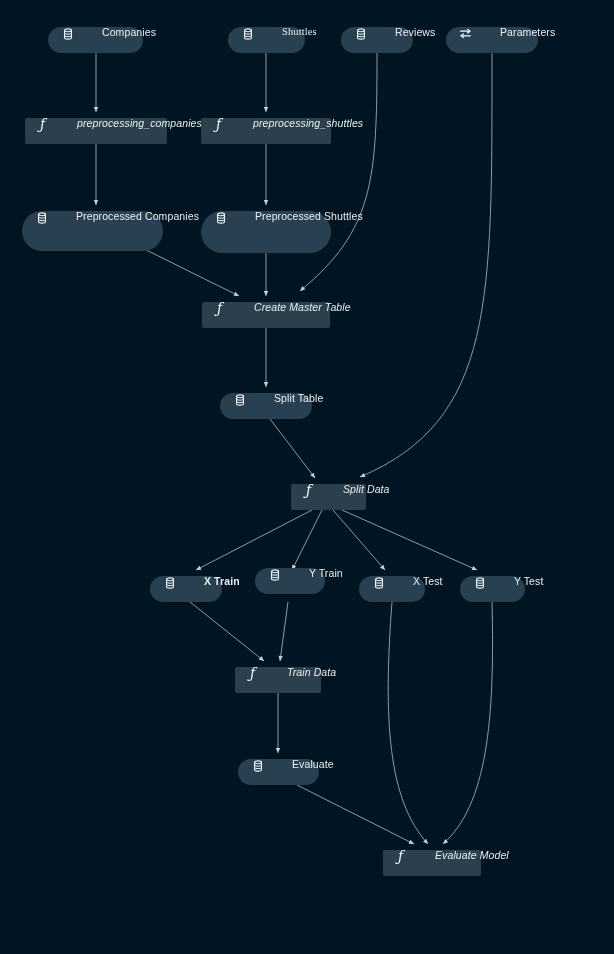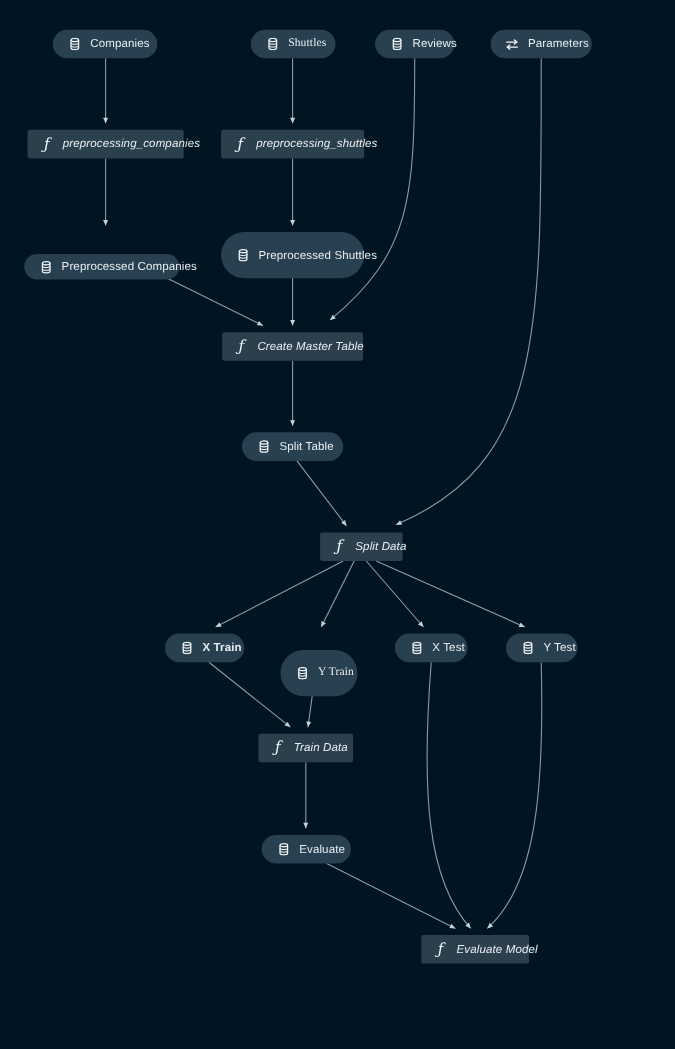--- a/index.html
+++ b/index.html
@@ -27,24 +27,24 @@
     fill: none;
     stroke: #8e9ba3;
     stroke-width: 1;
   }
   .arrow-head {
     fill: #c9d2d8;
   }
   .node {
     position: absolute;
     display: flex;
-    align-items: center;
     box-sizing: border-box;
     white-space: nowrap;
     cursor: pointer;
+    gap: 20px;
   }
   .node.data {
     background: #28404f;
     border-radius: 999px;
     padding: 0 16px 0 13px;
     height: 26px;
   }
   .node.task {
     background: #2b3f4d;
     border-radius: 2px;
@@ -216,21 +216,21 @@
           <span class="fn-glyph">ƒ</span>
         </span>
         <span class="node-label">preprocessing_companies</span>
       </div>
       <div class="node task" style="left: 201px; top: 118px; width: 130px; height: 26px;">
         <span class="node-icon">
           <span class="fn-glyph">ƒ</span>
         </span>
         <span class="node-label">preprocessing_shuttles</span>
       </div>
-      <div class="node data" style="left: 22px; top: 211px; width: 141px; height: 23px; margin-top: 20px;">
+      <div class="node data" style="left: 22px; top: 211px; width: 141px; height: 40px;">
         <span class="node-icon">
           <svg viewBox="0 0 16 16" width="12" height="12" aria-hidden="true">
             <ellipse cx="8" cy="3.1" rx="4.6" ry="1.9" fill="none" stroke="#f2f6f8" stroke-width="1.5"></ellipse>
             <path d="M3.4 3.1 V12.9 A4.6 1.9 0 0 0 12.6 12.9 V3.1" fill="none" stroke="#f2f6f8" stroke-width="1.5"></path>
             <path d="M3.4 6.4 A4.6 1.9 0 0 0 12.6 6.4" fill="none" stroke="#f2f6f8" stroke-width="1.3"></path>
             <path d="M3.4 9.7 A4.6 1.9 0 0 0 12.6 9.7" fill="none" stroke="#f2f6f8" stroke-width="1.3"></path>
           </svg>
         </span>
         <span class="node-label">Preprocessed Companies</span>
       </div>
@@ -272,21 +272,21 @@
         <span class="node-icon">
           <svg viewBox="0 0 16 16" width="12" height="12" aria-hidden="true">
             <ellipse cx="8" cy="3.1" rx="4.6" ry="1.9" fill="none" stroke="#f2f6f8" stroke-width="1.5"></ellipse>
             <path d="M3.4 3.1 V12.9 A4.6 1.9 0 0 0 12.6 12.9 V3.1" fill="none" stroke="#f2f6f8" stroke-width="1.5"></path>
             <path d="M3.4 6.4 A4.6 1.9 0 0 0 12.6 6.4" fill="none" stroke="#f2f6f8" stroke-width="1.3"></path>
             <path d="M3.4 9.7 A4.6 1.9 0 0 0 12.6 9.7" fill="none" stroke="#f2f6f8" stroke-width="1.3"></path>
           </svg>
         </span>
         <span class="node-label">X Train</span>
       </div>
-      <div class="node data" style="left: 255px; top: 591px; width: 70px; height: 42px; font-family: Liberation Serif, serif;">
+      <div class="node data" style="left: 255px; top: 568px; width: 70px; height: 26px;">
         <span class="node-icon">
           <svg viewBox="0 0 16 16" width="12" height="12" aria-hidden="true">
             <ellipse cx="8" cy="3.1" rx="4.6" ry="1.9" fill="none" stroke="#f2f6f8" stroke-width="1.5"></ellipse>
             <path d="M3.4 3.1 V12.9 A4.6 1.9 0 0 0 12.6 12.9 V3.1" fill="none" stroke="#f2f6f8" stroke-width="1.5"></path>
             <path d="M3.4 6.4 A4.6 1.9 0 0 0 12.6 6.4" fill="none" stroke="#f2f6f8" stroke-width="1.3"></path>
             <path d="M3.4 9.7 A4.6 1.9 0 0 0 12.6 9.7" fill="none" stroke="#f2f6f8" stroke-width="1.3"></path>
           </svg>
         </span>
         <span class="node-label">Y Train</span>
       </div>

